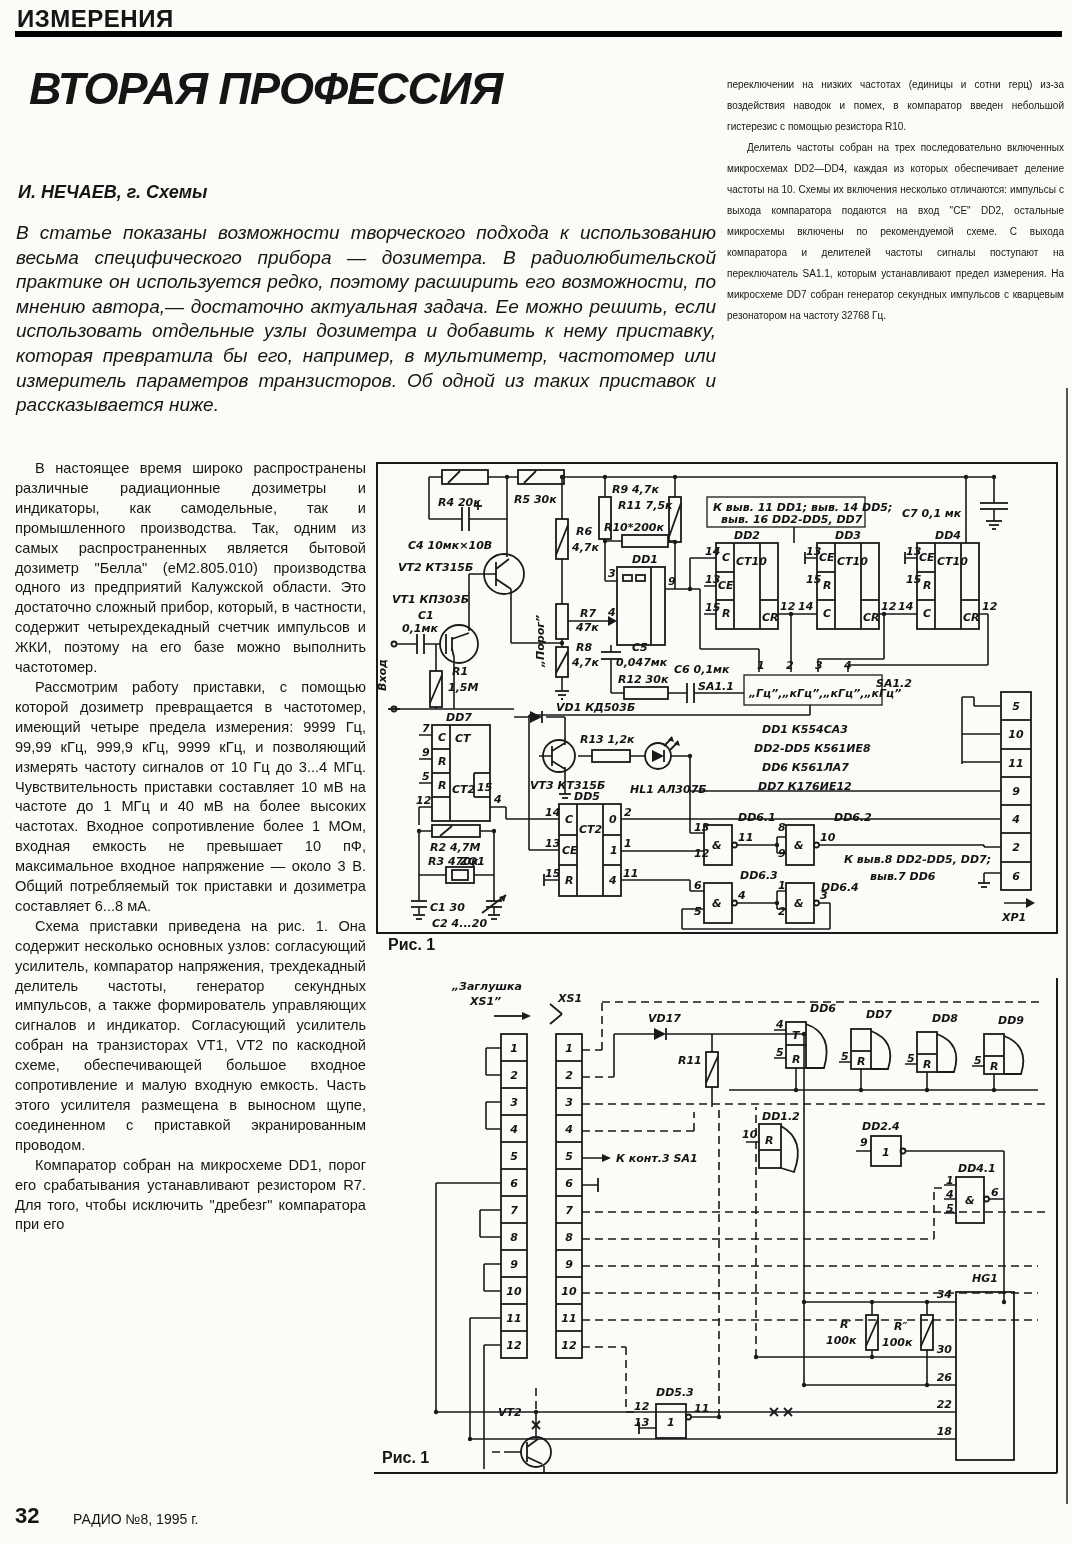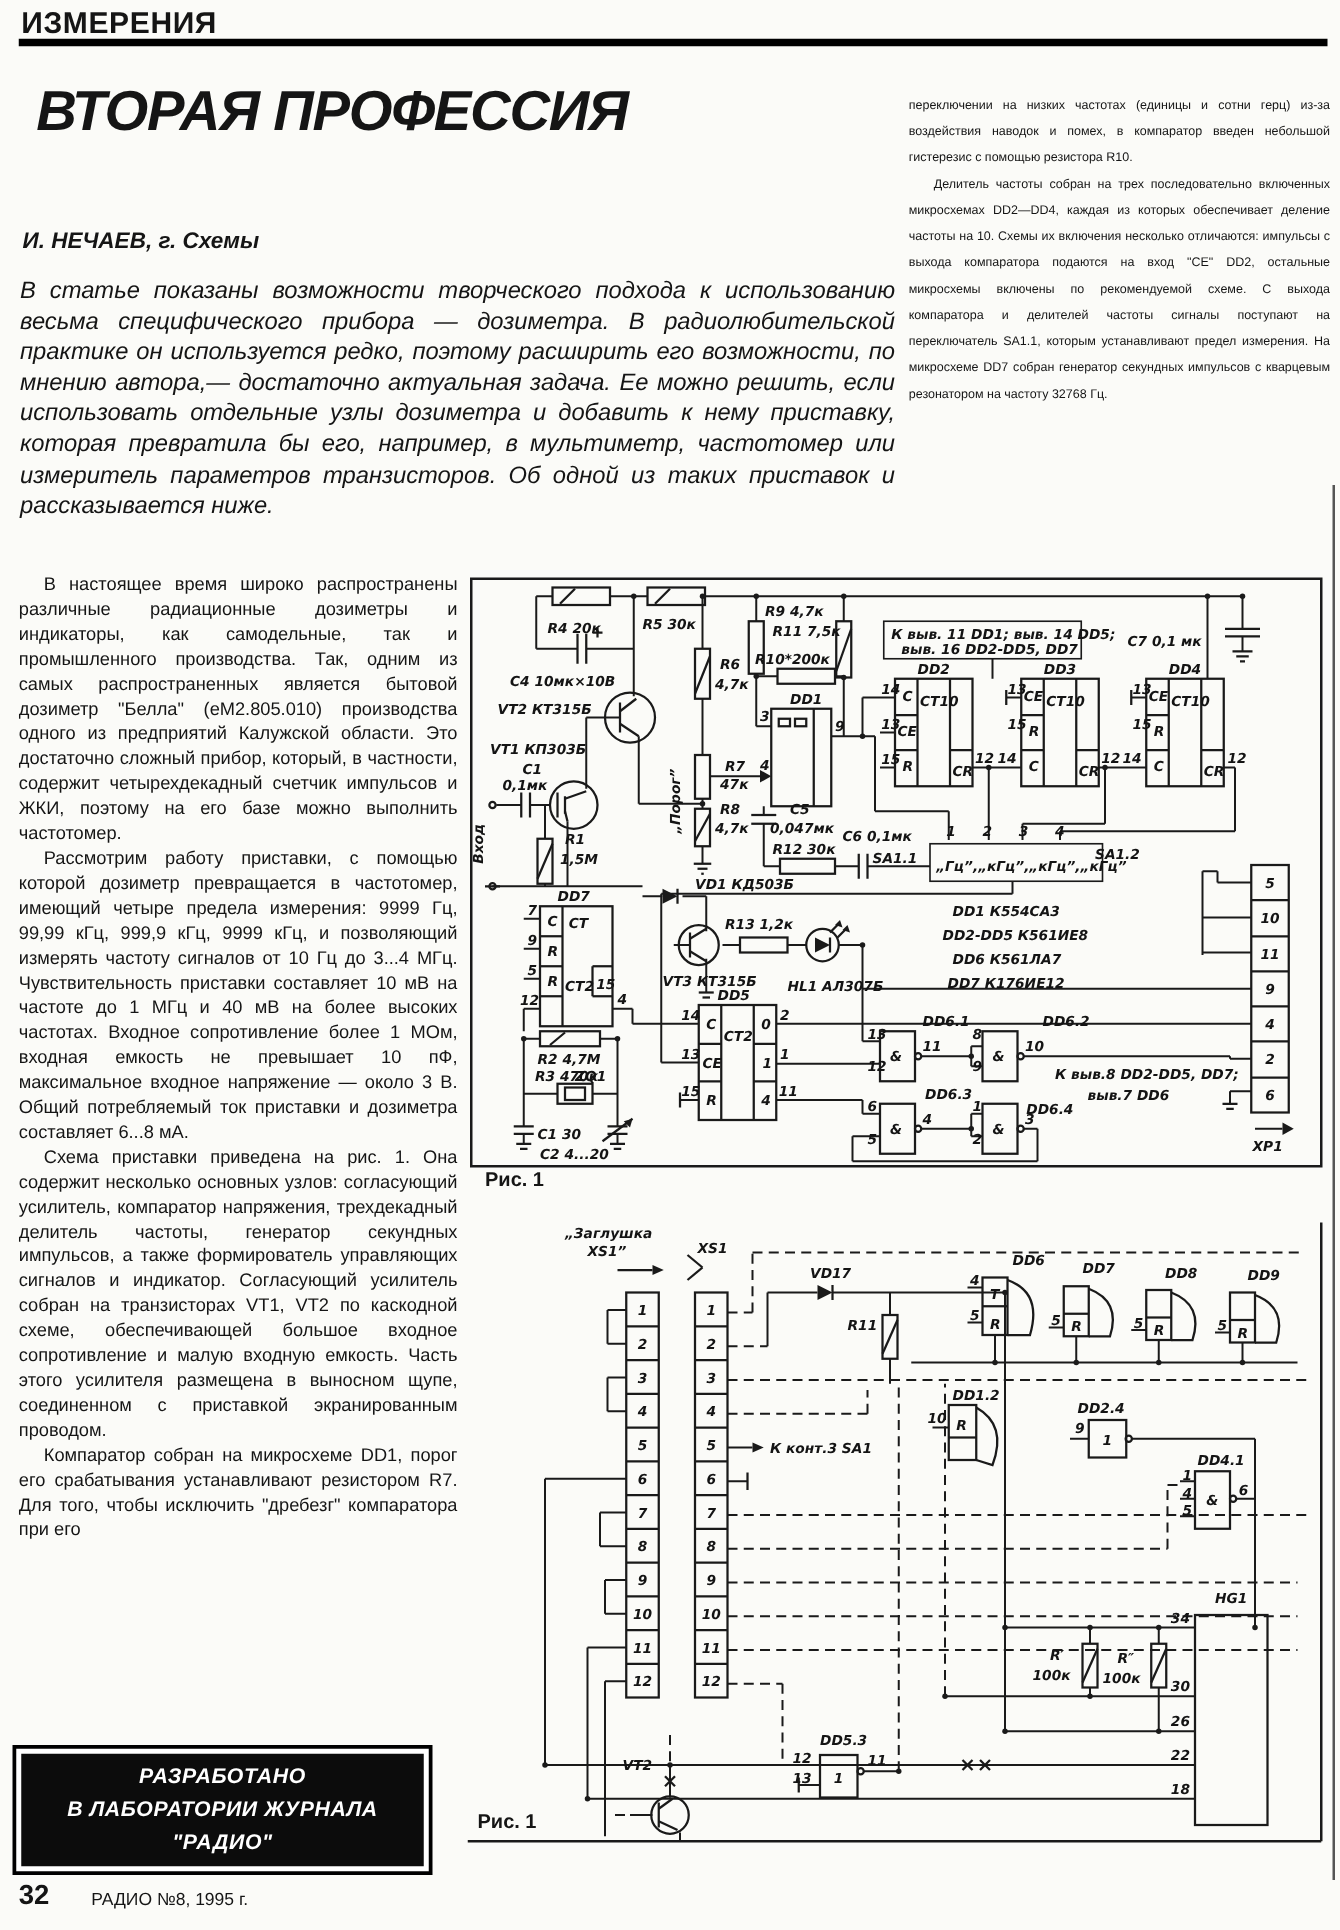--- a/index.html
+++ b/index.html
@@ -646,25 +646,18 @@
           <text x="195" y="269" class="sch-label" font-size="10" text-anchor="middle">8</text>
           <text x="195" y="296" class="sch-label" font-size="10" text-anchor="middle">9</text>
           <text x="195" y="323" class="sch-label" font-size="10" text-anchor="middle">10</text>
           <text x="195" y="350" class="sch-label" font-size="10" text-anchor="middle">11</text>
           <text x="195" y="377" class="sch-label" font-size="10" text-anchor="middle">12</text>
         </g>
     </svg>
     <div class="fig-caption">Рис. 1</div>
   </div>
 
-  <div class="dev-box">
-    <div class="dev-box-inner">
-      <div>РАЗРАБОТАНО</div>
-      <div>В ЛАБОРАТОРИИ ЖУРНАЛА</div>
-      <div>"РАДИО"</div>
-    </div>
-  </div>
 
   <div class="page-num">32</div>
   <div class="journal">РАДИО №8, 1995 г.</div>
   <div class="edge-line"></div>
 
 </div>
 
 </body></html>

